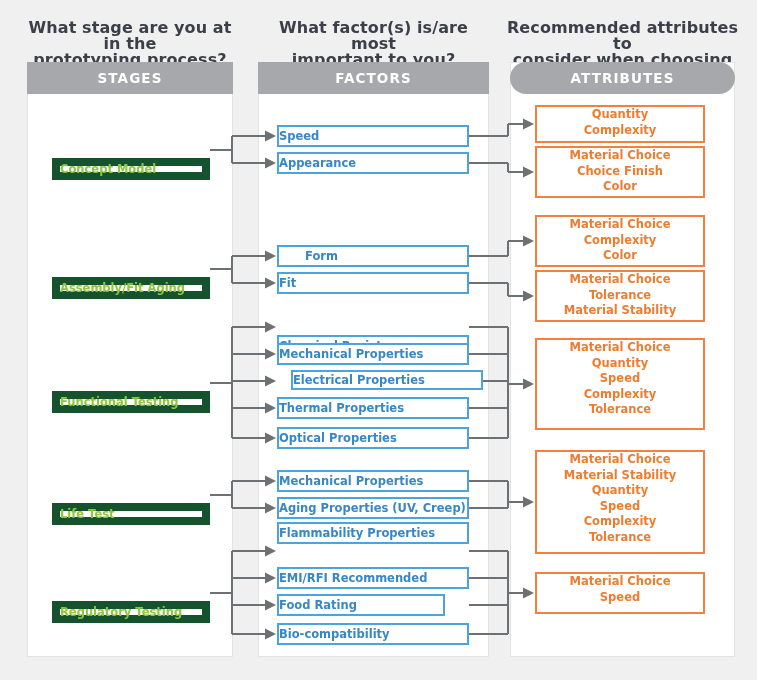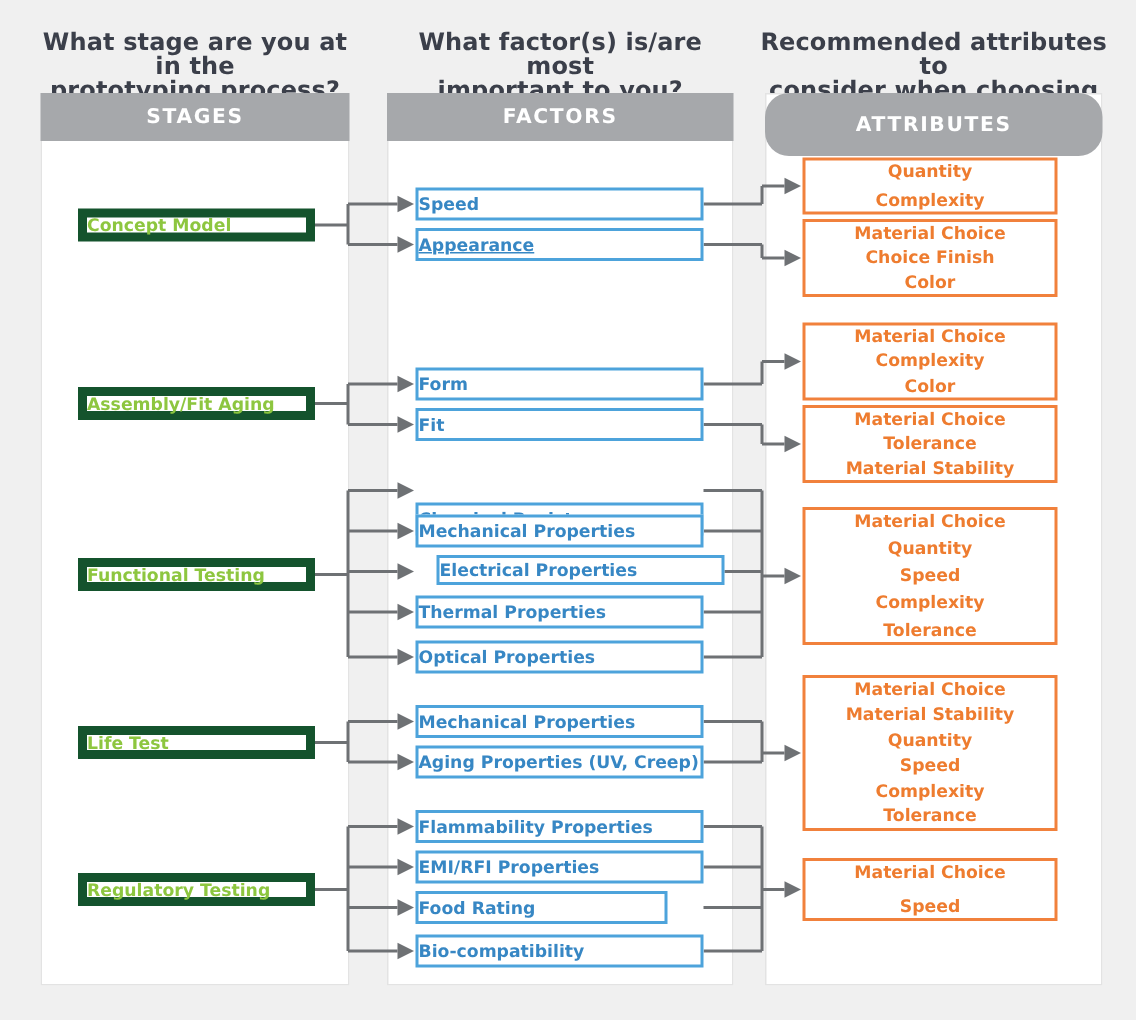--- a/index.html
+++ b/index.html
@@ -41,29 +41,30 @@
     align-items:center;
     justify-content:center;
   }
 
   
   .node{
     position:absolute;
     background:#ffffff;
     display:flex;
     align-items:center;
-    justify-content:space-between;
+    justify-content:flex-start;
     text-align:center;
     font-weight:bold;
     line-height:15px;
   }
   .node-stage{
-    border:6px solid #14532d;
+    border:8px solid #14532d;
     color:#8dc63f;
     font-size:11.5px;
+    margin-top:19px;
   }
   .node-factor{
     border:2px solid #4da3db;
     color:#3787c4;
     font-size:11.5px;
   }
   .node-attr{
     border:2px solid #f1813c;
     color:#ee7c2f;
     font-size:11.5px;
@@ -94,21 +95,21 @@
       <div>Recommended attributes to</div>
       <div>consider when choosing a process.</div>
     </div>
 
   <div class="panel" style="left:27px;  top:62px; width:206px; height:595px;"></div>
   <div class="panel" style="left:258px; top:62px; width:231px; height:595px;"></div>
   <div class="panel" style="left:510px; top:62px; width:225px; height:595px;"></div>
 
   <div class="panel-head" style="left:27px;  top:62px; width:206px; height:32px;">STAGES</div>
   <div class="panel-head" style="left:258px; top:62px; width:231px; height:32px;">FACTORS</div>
-  <div class="panel-head" style="left:510px; top:62px; width:225px; height:42px;border-radius:16px;">ATTRIBUTES</div>
+  <div class="panel-head" style="left:510px; top:62px; width:225px; height:32px;border-radius:16px;">ATTRIBUTES</div>
 
   <svg id="wires" viewBox="0 0 757 680">
       <path d="M 210 150 H 232"></path>
       <path d="M 232 136 V 163"></path>
       <path d="M 232 136 H 265"></path>
       <polygon points="276,136 265,130.5 265,141.5"></polygon>
       <path d="M 232 163 H 265"></path>
       <polygon points="276,163 265,157.5 265,168.5"></polygon>
       <path d="M 210 269 H 232"></path>
       <path d="M 232 256 V 283"></path>
@@ -196,24 +197,24 @@
         <span>Life Test</span>
       </div>
       <div class="node node-stage" style="left: 52px; top: 582px; width: 158px; height: 22px;">
         <span>Regulatory Testing</span>
       </div>
     </div>
   <div id="factor-nodes">
       <div class="node node-factor" style="left: 277px; top: 125px; width: 192px; height: 22px;">
         <span>Speed</span>
       </div>
-      <div class="node node-factor" style="left: 277px; top: 152px; width: 192px; height: 22px; text-decoration: underline;">
+      <div class="node node-factor" style="left: 277px; top: 152px; width: 192px; height: 22px;">
         <span>Appearance</span>
       </div>
-      <div class="node node-factor" style="left: 277px; top: 245px; width: 192px; height: 22px;">
+      <div class="node node-factor" style="left: 277px; top: 245px; width: 192px; height: 22px; padding-left: 26px;">
         <span>Form</span>
       </div>
       <div class="node node-factor" style="left: 277px; top: 272px; width: 192px; height: 22px;">
         <span>Fit</span>
       </div>
       <div class="node node-factor" style="left: 277px; top: 316px; width: 192px; height: 22px; margin-top: 19px;">
         <span>Chemical Resistance</span>
       </div>
       <div class="node node-factor" style="left: 277px; top: 343px; width: 192px; height: 22px;">
         <span>Mechanical Properties</span>
@@ -226,25 +227,25 @@
       </div>
       <div class="node node-factor" style="left: 277px; top: 427px; width: 192px; height: 22px;">
         <span>Optical Properties</span>
       </div>
       <div class="node node-factor" style="left: 277px; top: 470px; width: 192px; height: 22px;">
         <span>Mechanical Properties</span>
       </div>
       <div class="node node-factor" style="left: 277px; top: 497px; width: 192px; height: 22px;">
         <span>Aging Properties (UV, Creep)</span>
       </div>
-      <div class="node node-factor" style="left: 277px; top: 540px; width: 192px; height: 22px;">
+      <div class="node node-factor" style="left: 277px; top: 522px; width: 192px; height: 22px;">
         <span>Flammability Properties</span>
       </div>
       <div class="node node-factor" style="left: 277px; top: 567px; width: 192px; height: 22px;">
-        <span>EMI/RFI Properties</span>
+        <span>EMI/RFI Recommended</span>
       </div>
       <div class="node node-factor" style="left: 277px; top: 594px; width: 168px; height: 22px;">
         <span>Food Rating</span>
       </div>
       <div class="node node-factor" style="left: 277px; top: 623px; width: 192px; height: 22px;">
         <span>Bio-compatibility</span>
       </div>
     </div>
   <div id="attr-nodes">
       <div class="node node-attr" style="left: 535px; top: 105px; width: 170px; height: 38px;">

